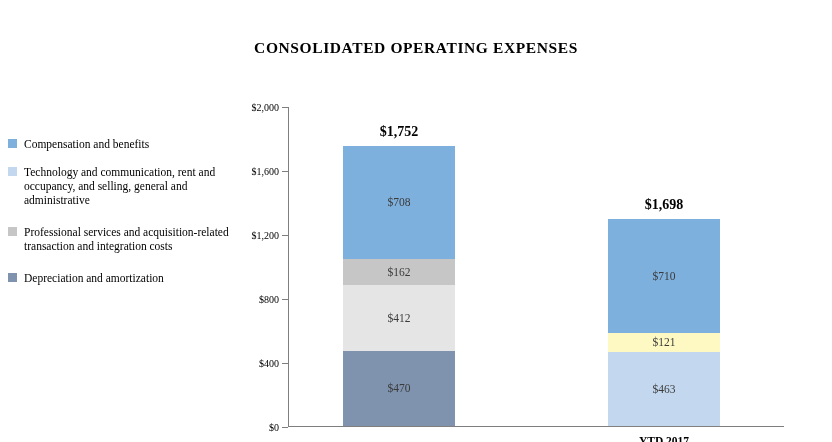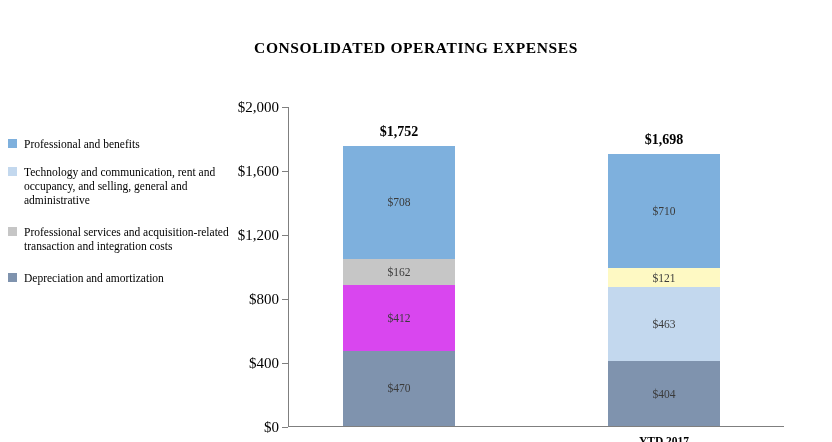--- a/index.html
+++ b/index.html
@@ -84,21 +84,21 @@
     left: -6px;
     width: 6px;
     height: 1px;
     background: #7f7f7f;
   }
   .ylabel {
     position: absolute;
     right: 100%;
     margin-right: 9px;
     transform: translateY(-50%);
-    font-size: 15px;
+    font-size: 10px;
     white-space: nowrap;
     font-family: "Liberation Serif", serif;
   }
 
   .bar-col {
     position: absolute;
     bottom: 1px;
     width: 112px;
   }
   .seg {
@@ -134,21 +134,21 @@
 </head>
 <body>
 
 <div id="chart-root">
 
   <div id="chart-title">CONSOLIDATED OPERATING EXPENSES</div>
 
   <div id="legend">
     <div class="legend-item">
       <span class="legend-swatch" style="background: rgb(126, 176, 221);"></span>
-      <span>Professional and benefits</span>
+      <span>Compensation and benefits</span>
     </div>
     <div class="legend-item" style="margin-bottom:18px;">
       <span class="legend-swatch" style="background: rgb(195, 216, 238);"></span>
       <span>Technology and communication, rent and occupancy, and selling, general and administrative</span>
     </div>
     <div class="legend-item" style="margin-bottom:18px;">
       <span class="legend-swatch" style="background: rgb(198, 198, 198);"></span>
       <span>Professional services and acquisition-related transaction and integration costs</span>
     </div>
     <div class="legend-item">
@@ -189,39 +189,36 @@
     </div>
 
     <div class="bar-col" style="left:55px;">
       <div class="total-label" style="top:-22px;">$1,752</div>
       <div class="seg" style="height:113.3px; background:#7eb0dd;">
         <span>$708</span>
       </div>
       <div class="seg" style="height:25.9px; background:#c6c6c6;">
         <span>$162</span>
       </div>
-      <div class="seg" style="height:65.9px; background:#d946ef;">
+      <div class="seg" style="height:65.9px; background:#e5e5e5;">
         <span>$412</span>
       </div>
       <div class="seg" style="height:75.2px; background:#7f93ae;">
         <span>$470</span>
       </div>
     </div>
 
     <div class="bar-col" style="left:320px;">
       <div class="total-label" style="top:-22px;">$1,698</div>
       <div class="seg" style="height:113.6px; background:#7eb0dd;">
         <span>$710</span>
       </div>
       <div class="seg" style="height:19.4px; background:#fef9c3;">
         <span>$121</span>
       </div>
       <div class="seg" style="height:74.1px; background:#c3d8ee;">
         <span>$463</span>
       </div>
-      <div class="seg" style="height:64.6px; background:#7f93ae;">
-        <span>$404</span>
-      </div>
     </div>
     <div class="cat-label" style="left:286px;">YTD 2017</div>
 
   </div>
 </div>
 
 </body></html>

